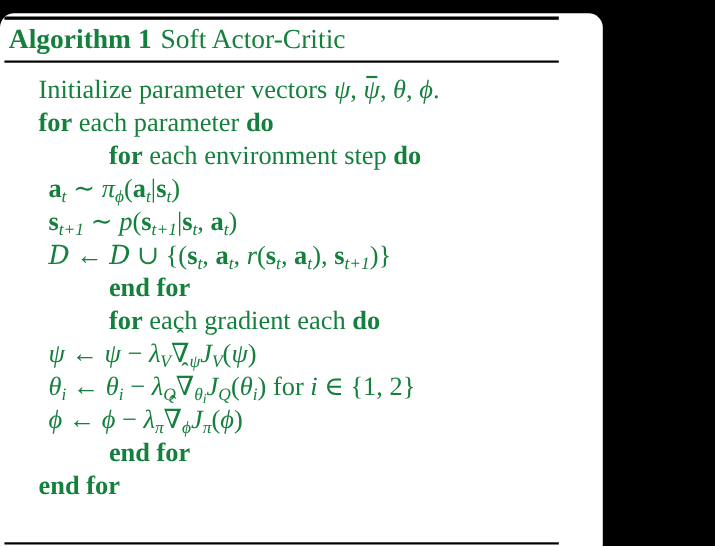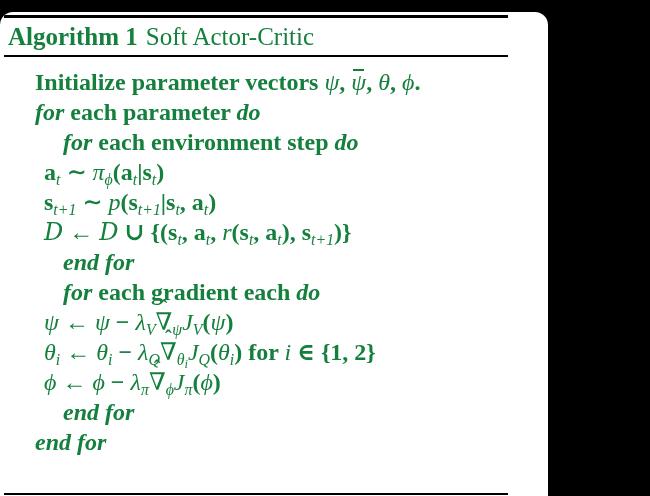--- a/index.html
+++ b/index.html
@@ -45,26 +45,26 @@
     left: 0;
     right: 0;
     font-size: 24px;
   }
   .line {
     height: 30px;
     line-height: 30px;
     white-space: nowrap;
   }
   .indent-0 { padding-left: 35px; }
-  .indent-1 { padding-left: 63px; }
+  .indent-1 { padding-left: 99px; }
   .indent-2 { padding-left: 44px; }
 
-  .s-rm { font-style: normal; font-weight: bold; }
+  .s-rm { font-style: normal; }
   .s-it { font-style: italic; }
-  .s-kw { font-weight: bold; font-style: italic; }
+  .s-kw { font-weight: bold; }
   .s-bf { font-weight: bold; }
   .s-cal { font-style: italic; font-family: "DejaVu Serif", serif; }
   .s-sub { font-size: 0.66em; vertical-align: -0.30em; letter-spacing: 0; }
   .s-subsub { font-size: 0.52em; vertical-align: -0.62em; }
 
   .hatwrap {
     position: relative;
     display: inline-block;
   }
   .hat-mark {

